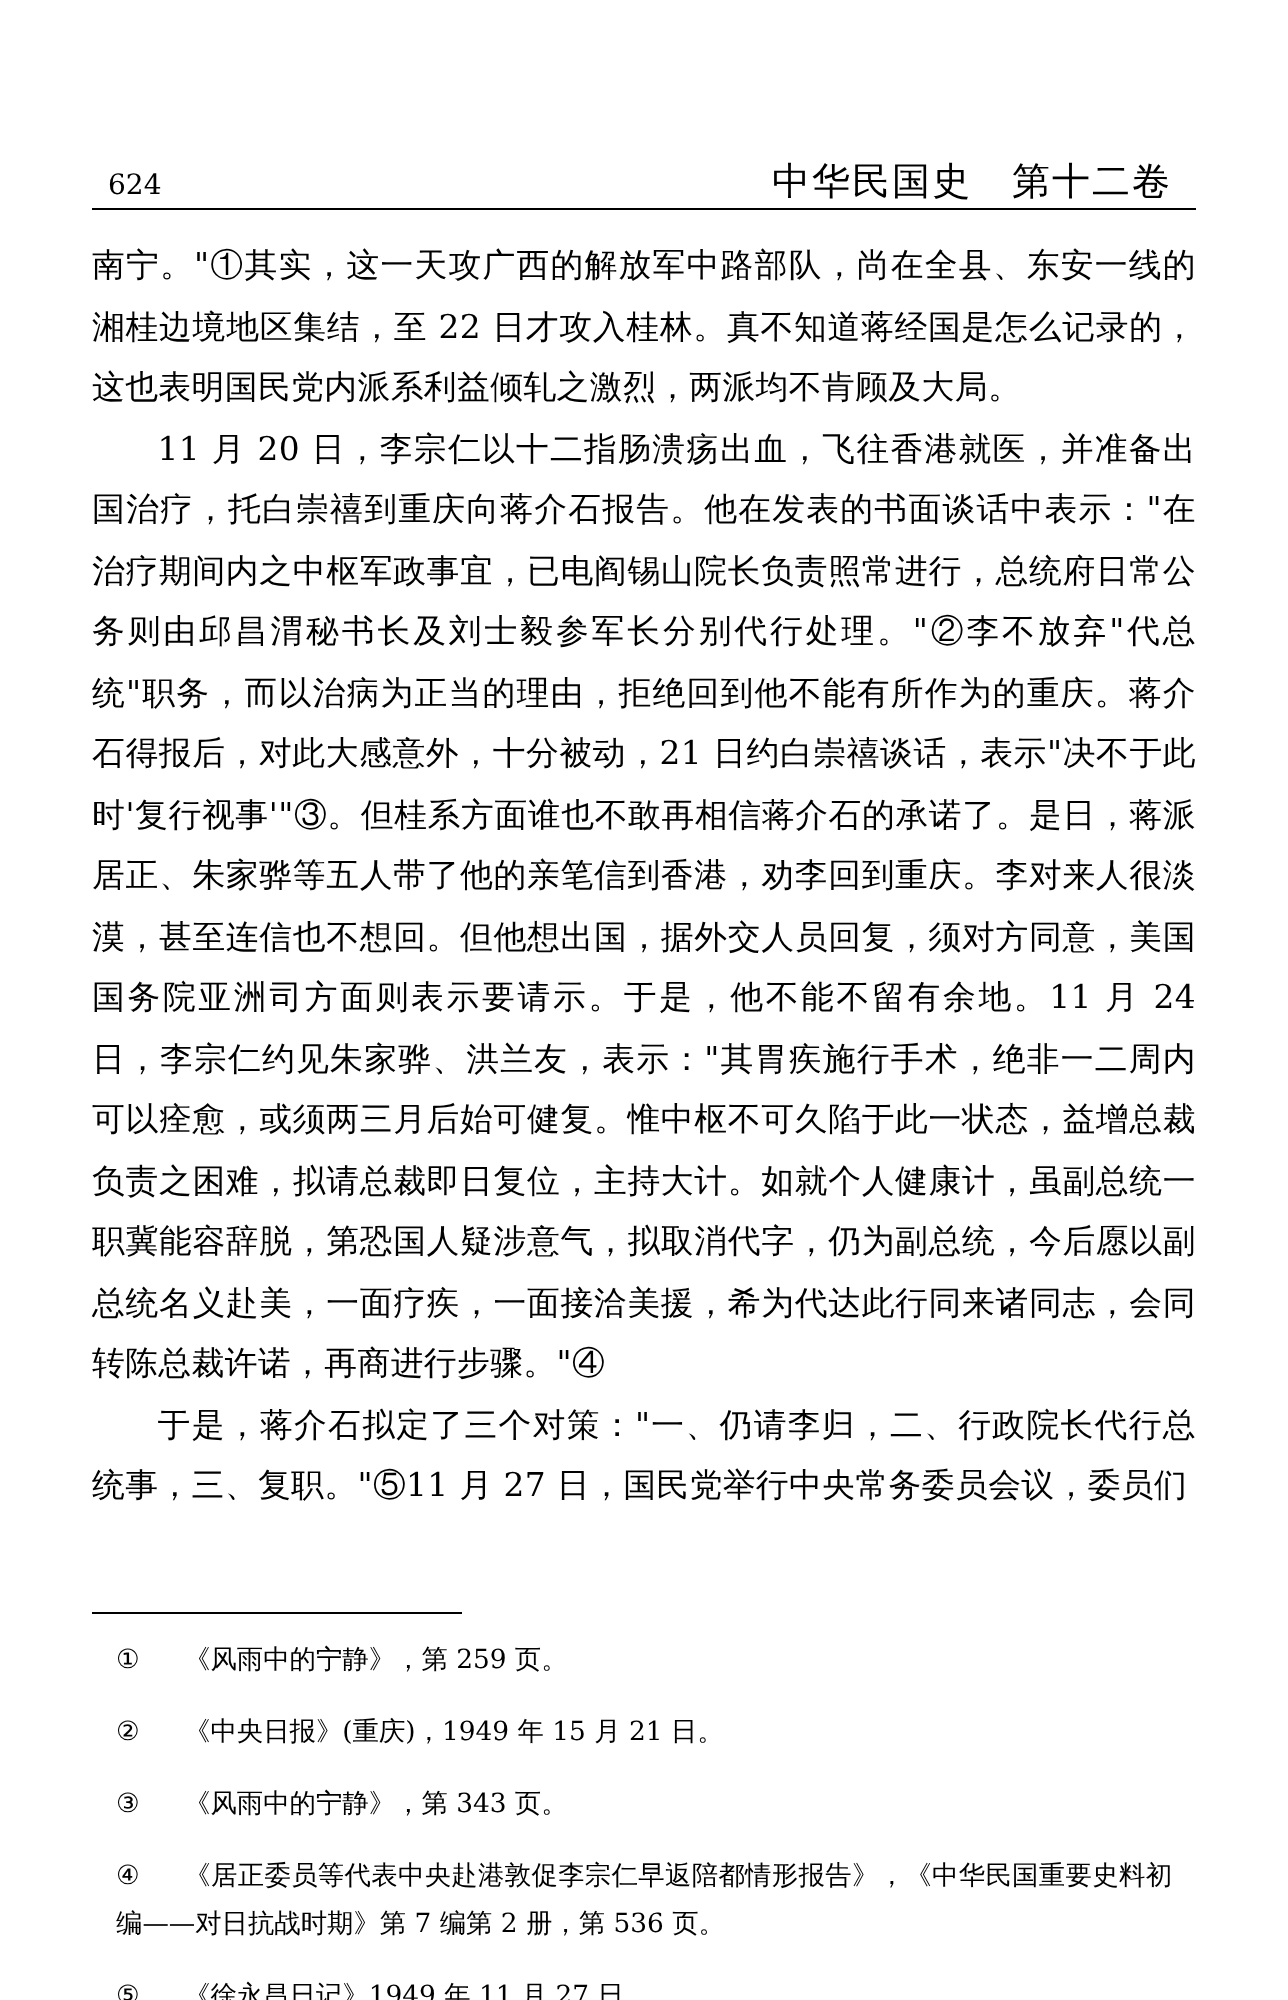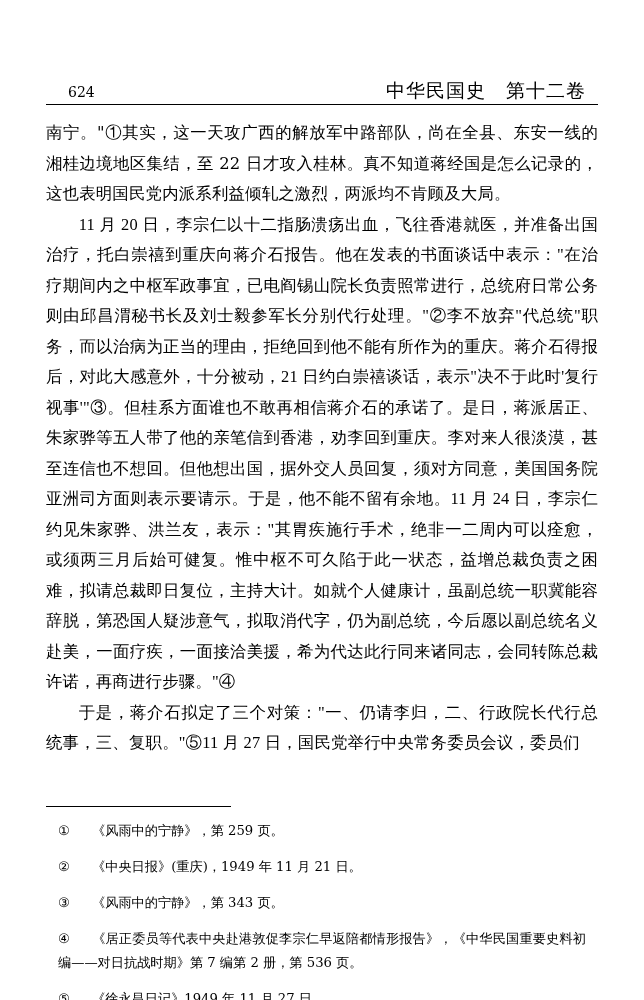--- a/index.html
+++ b/index.html
@@ -12,21 +12,21 @@
     width: 644px;
     height: 1000px;
     background: #ffffff;
     font-family: "DejaVu Serif", "Liberation Serif", serif;
     color: #000000;
     overflow: hidden;
   }
   .header {
     position: absolute;
     top: 78px;
-    left: 68px;
+    left: 54px;
     right: 58px;
     display: flex;
     align-items: baseline;
     font-size: 14px;
   }
   .header .page-number {
     width: 60px;
     text-align: left;
     font-family: "DejaVu Serif", "Liberation Serif", serif;
   }
@@ -53,21 +53,20 @@
   .body p {
     margin: 0;
     font-size: 16.4px;
     line-height: 30.5px;
     text-align: justify;
     text-justify: inter-ideograph;
     letter-spacing: 0.2px;
   }
   .body p.indent {
     text-indent: 2em;
-    font-family: Liberation Serif, serif;
   }
   .notes {
     position: absolute;
     left: 46px;
     right: 46px;
     top: 806px;
   }
   .rule-notes {
     width: 185px;
     border-top: 1px solid #000;
@@ -104,21 +103,21 @@
     <p class="indent">于是，蒋介石拟定了三个对策："一、仍请李归，二、行政院长代行总统事，三、复职。"⑤11 月 27 日，国民党举行中央常务委员会议，委员们</p>
   </div>
 
   <div class="notes">
     <div class="rule-notes"></div>
 
     <p class="note">
       <span class="marker">①</span><span>《风雨中的宁静》，第 259 页。</span>
     </p>
     <p class="note">
-      <span class="marker">②</span><span>《中央日报》(重庆)，1949 年 11 月 21 日。</span>
+      <span class="marker">②</span><span>《中央日报》(重庆)，1949 年 15 月 21 日。</span>
     </p>
     <p class="note">
       <span class="marker">③</span><span>《风雨中的宁静》，第 343 页。</span>
     </p>
     <p class="note">
       <span class="marker">④</span><span>《居正委员等代表中央赴港敦促李宗仁早返陪都情形报告》，《中华民国重要史料初编——对日抗战时期》第 7 编第 2 册，第 536 页。</span>
     </p>
     <p class="note">
       <span class="marker">⑤</span><span>《徐永昌日记》1949 年 11 月 27 日。</span>
     </p>

